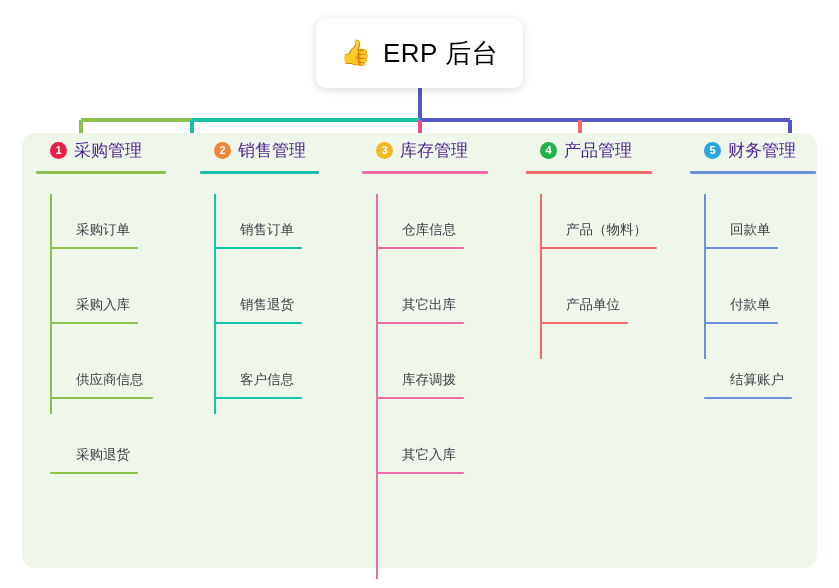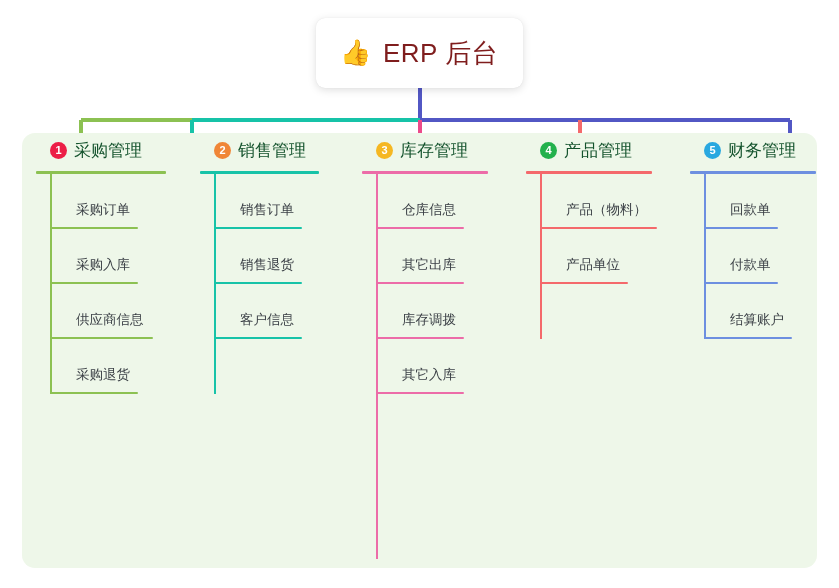--- a/index.html
+++ b/index.html
@@ -33,21 +33,21 @@
     z-index: 5;
   }
   #root-icon {
     font-size: 25px;
     line-height: 1;
     display: inline-block;
     transform: translateY(-1px);
   }
   #root-title {
     font-size: 26px;
-    color: #7f1d1d;
+    color: #000000;
     letter-spacing: 0.5px;
     white-space: nowrap;
   }
 
   
   #connectors {
     position: absolute;
     left: 0;
     top: 0;
     width: 839px;
@@ -95,21 +95,21 @@
     border-radius: 50%;
     color: #ffffff;
     font-size: 11px;
     line-height: 17px;
     text-align: center;
     font-weight: bold;
     flex: none;
   }
   .branch-title {
     font-size: 17px;
-    color: #14532d;
+    color: #4c1d95;
   }
   .branch-rule {
     height: 3px;
     border-radius: 1px;
     margin-top: 4px;
   }
   .leaves {
     position: relative;
     padding-left: 14px;
     margin-top: 0px;
@@ -118,20 +118,21 @@
     position: absolute;
     left: 14px;
     top: 0;
     width: 2px;
   }
   .leaf {
     position: relative;
     height: 55px;
     box-sizing: border-box;
     padding-left: 36px;
+    margin-top: 20px;
   }
   .leaf-label {
     position: absolute;
     left: 26px;
     bottom: 10px;
     font-size: 13.5px;
     color: #3a3f45;
     white-space: nowrap;
   }
   .leaf-rule {

